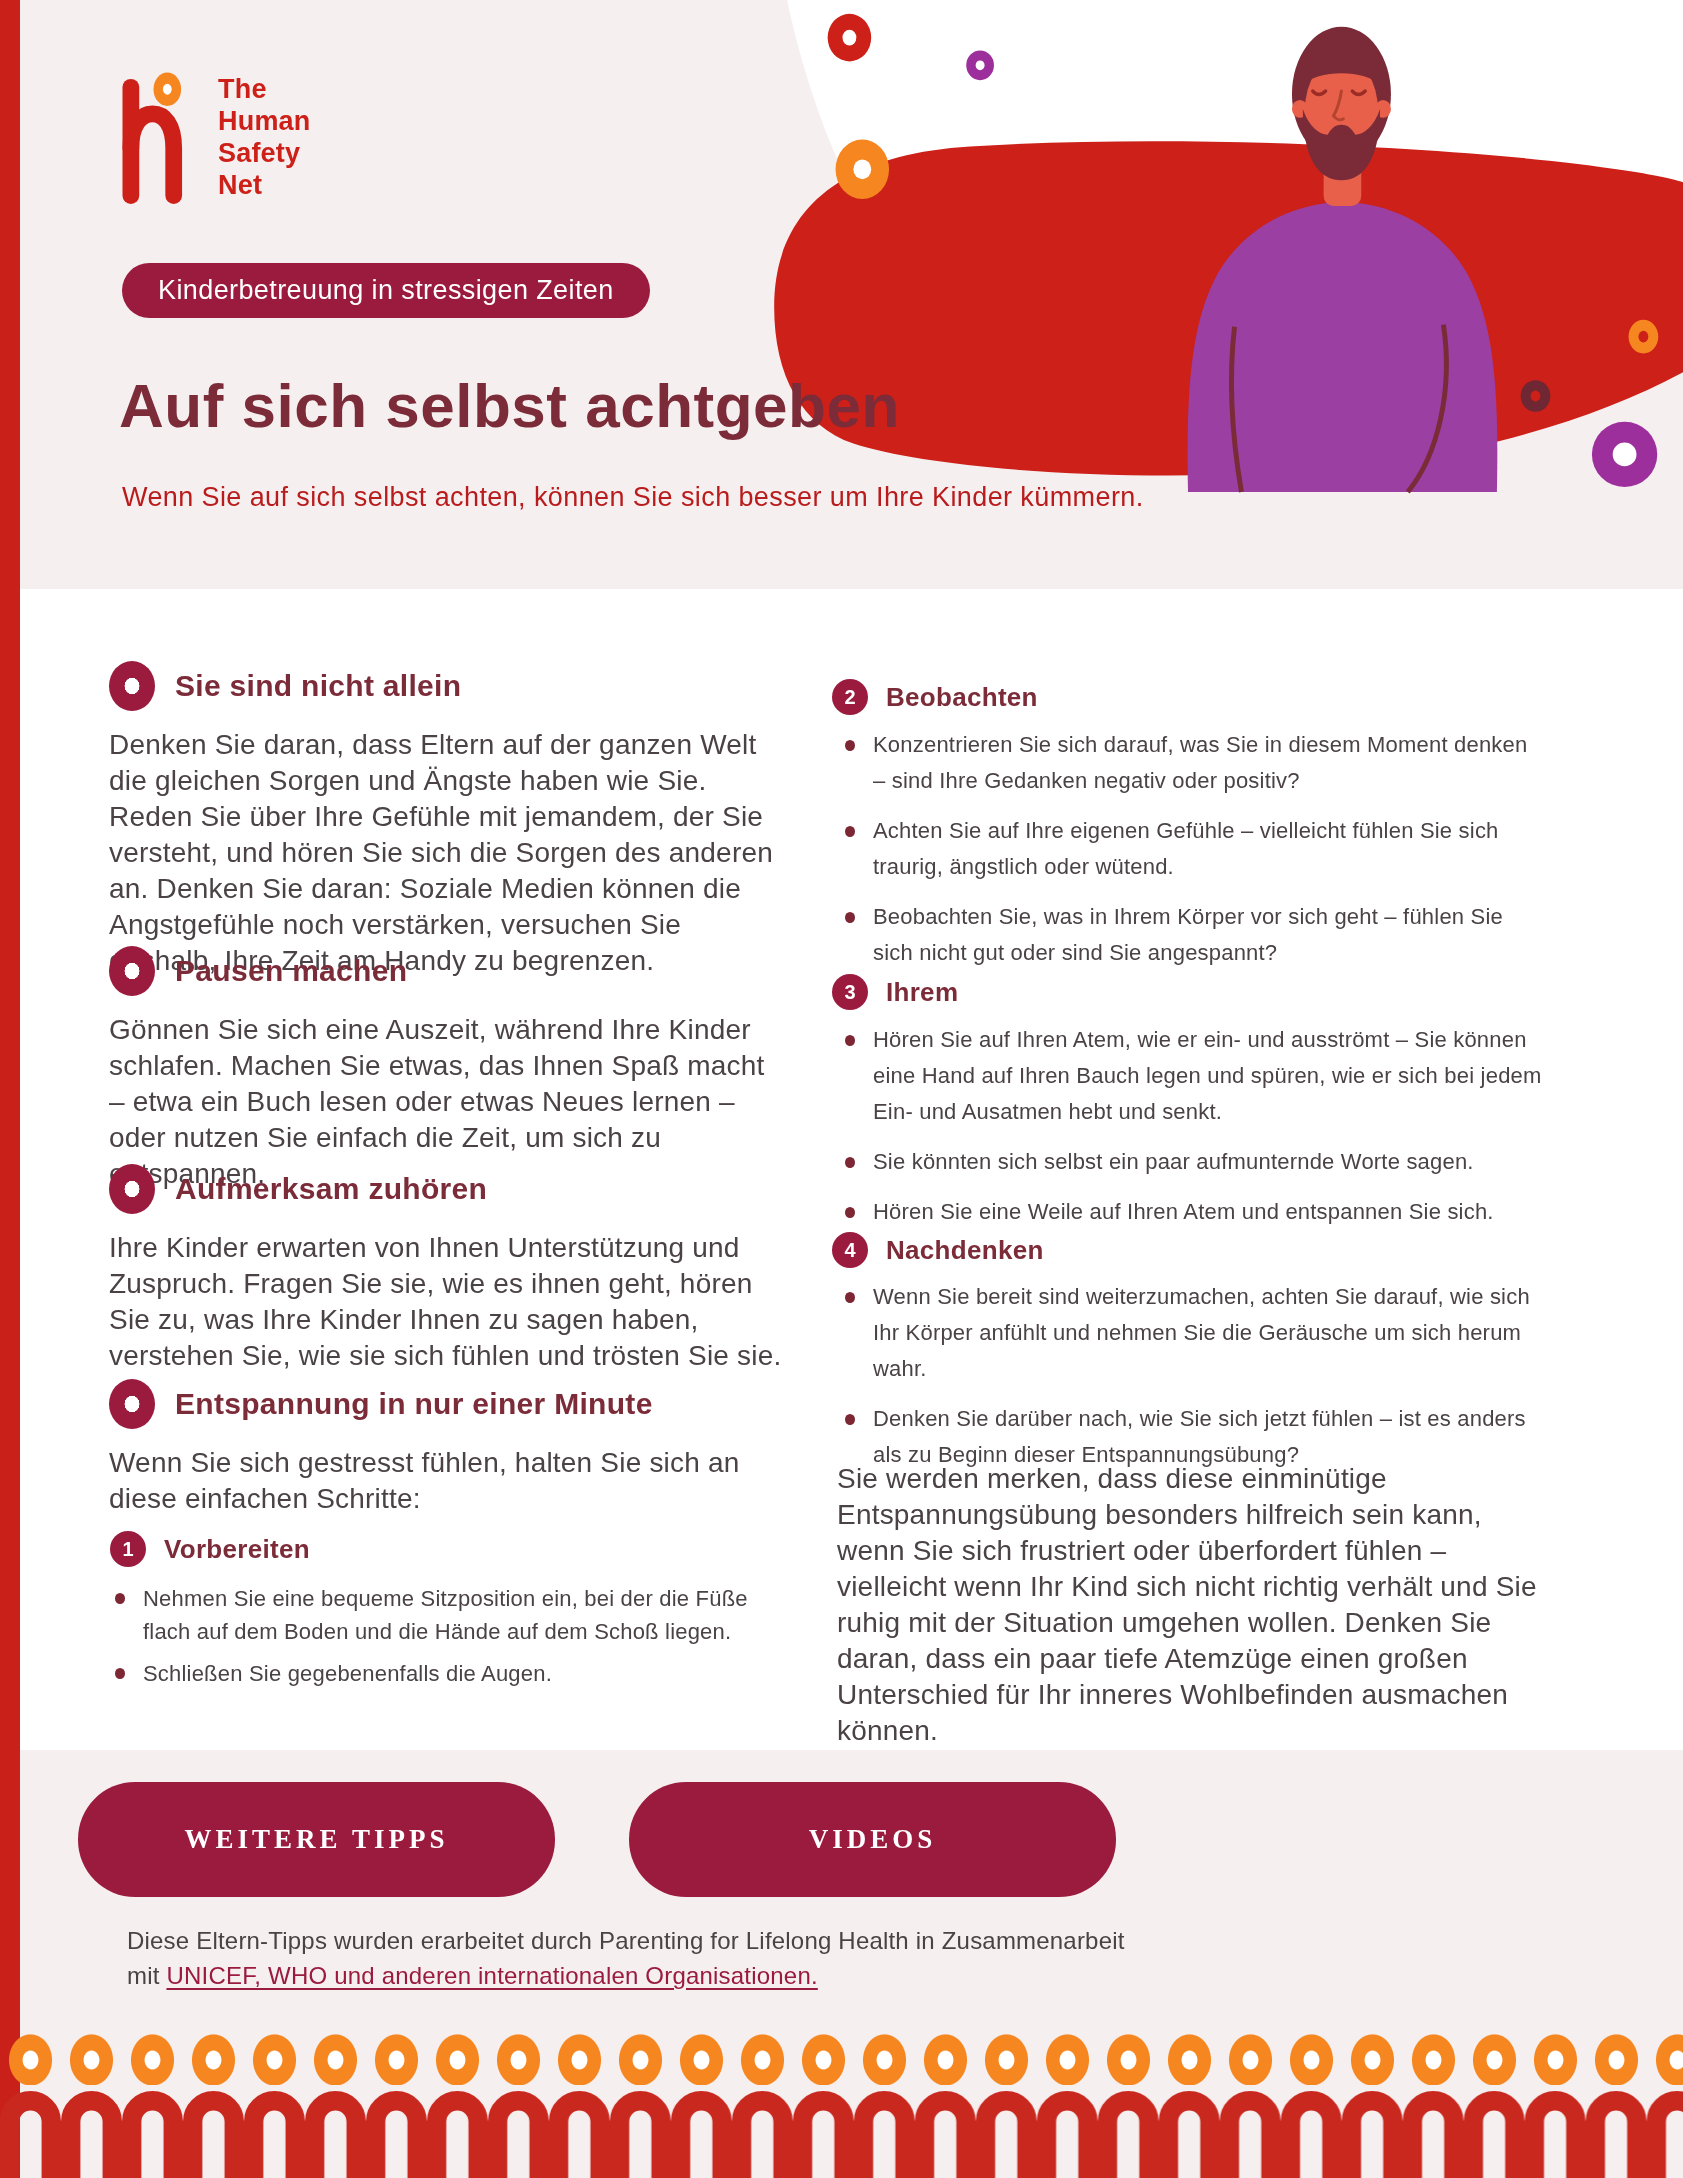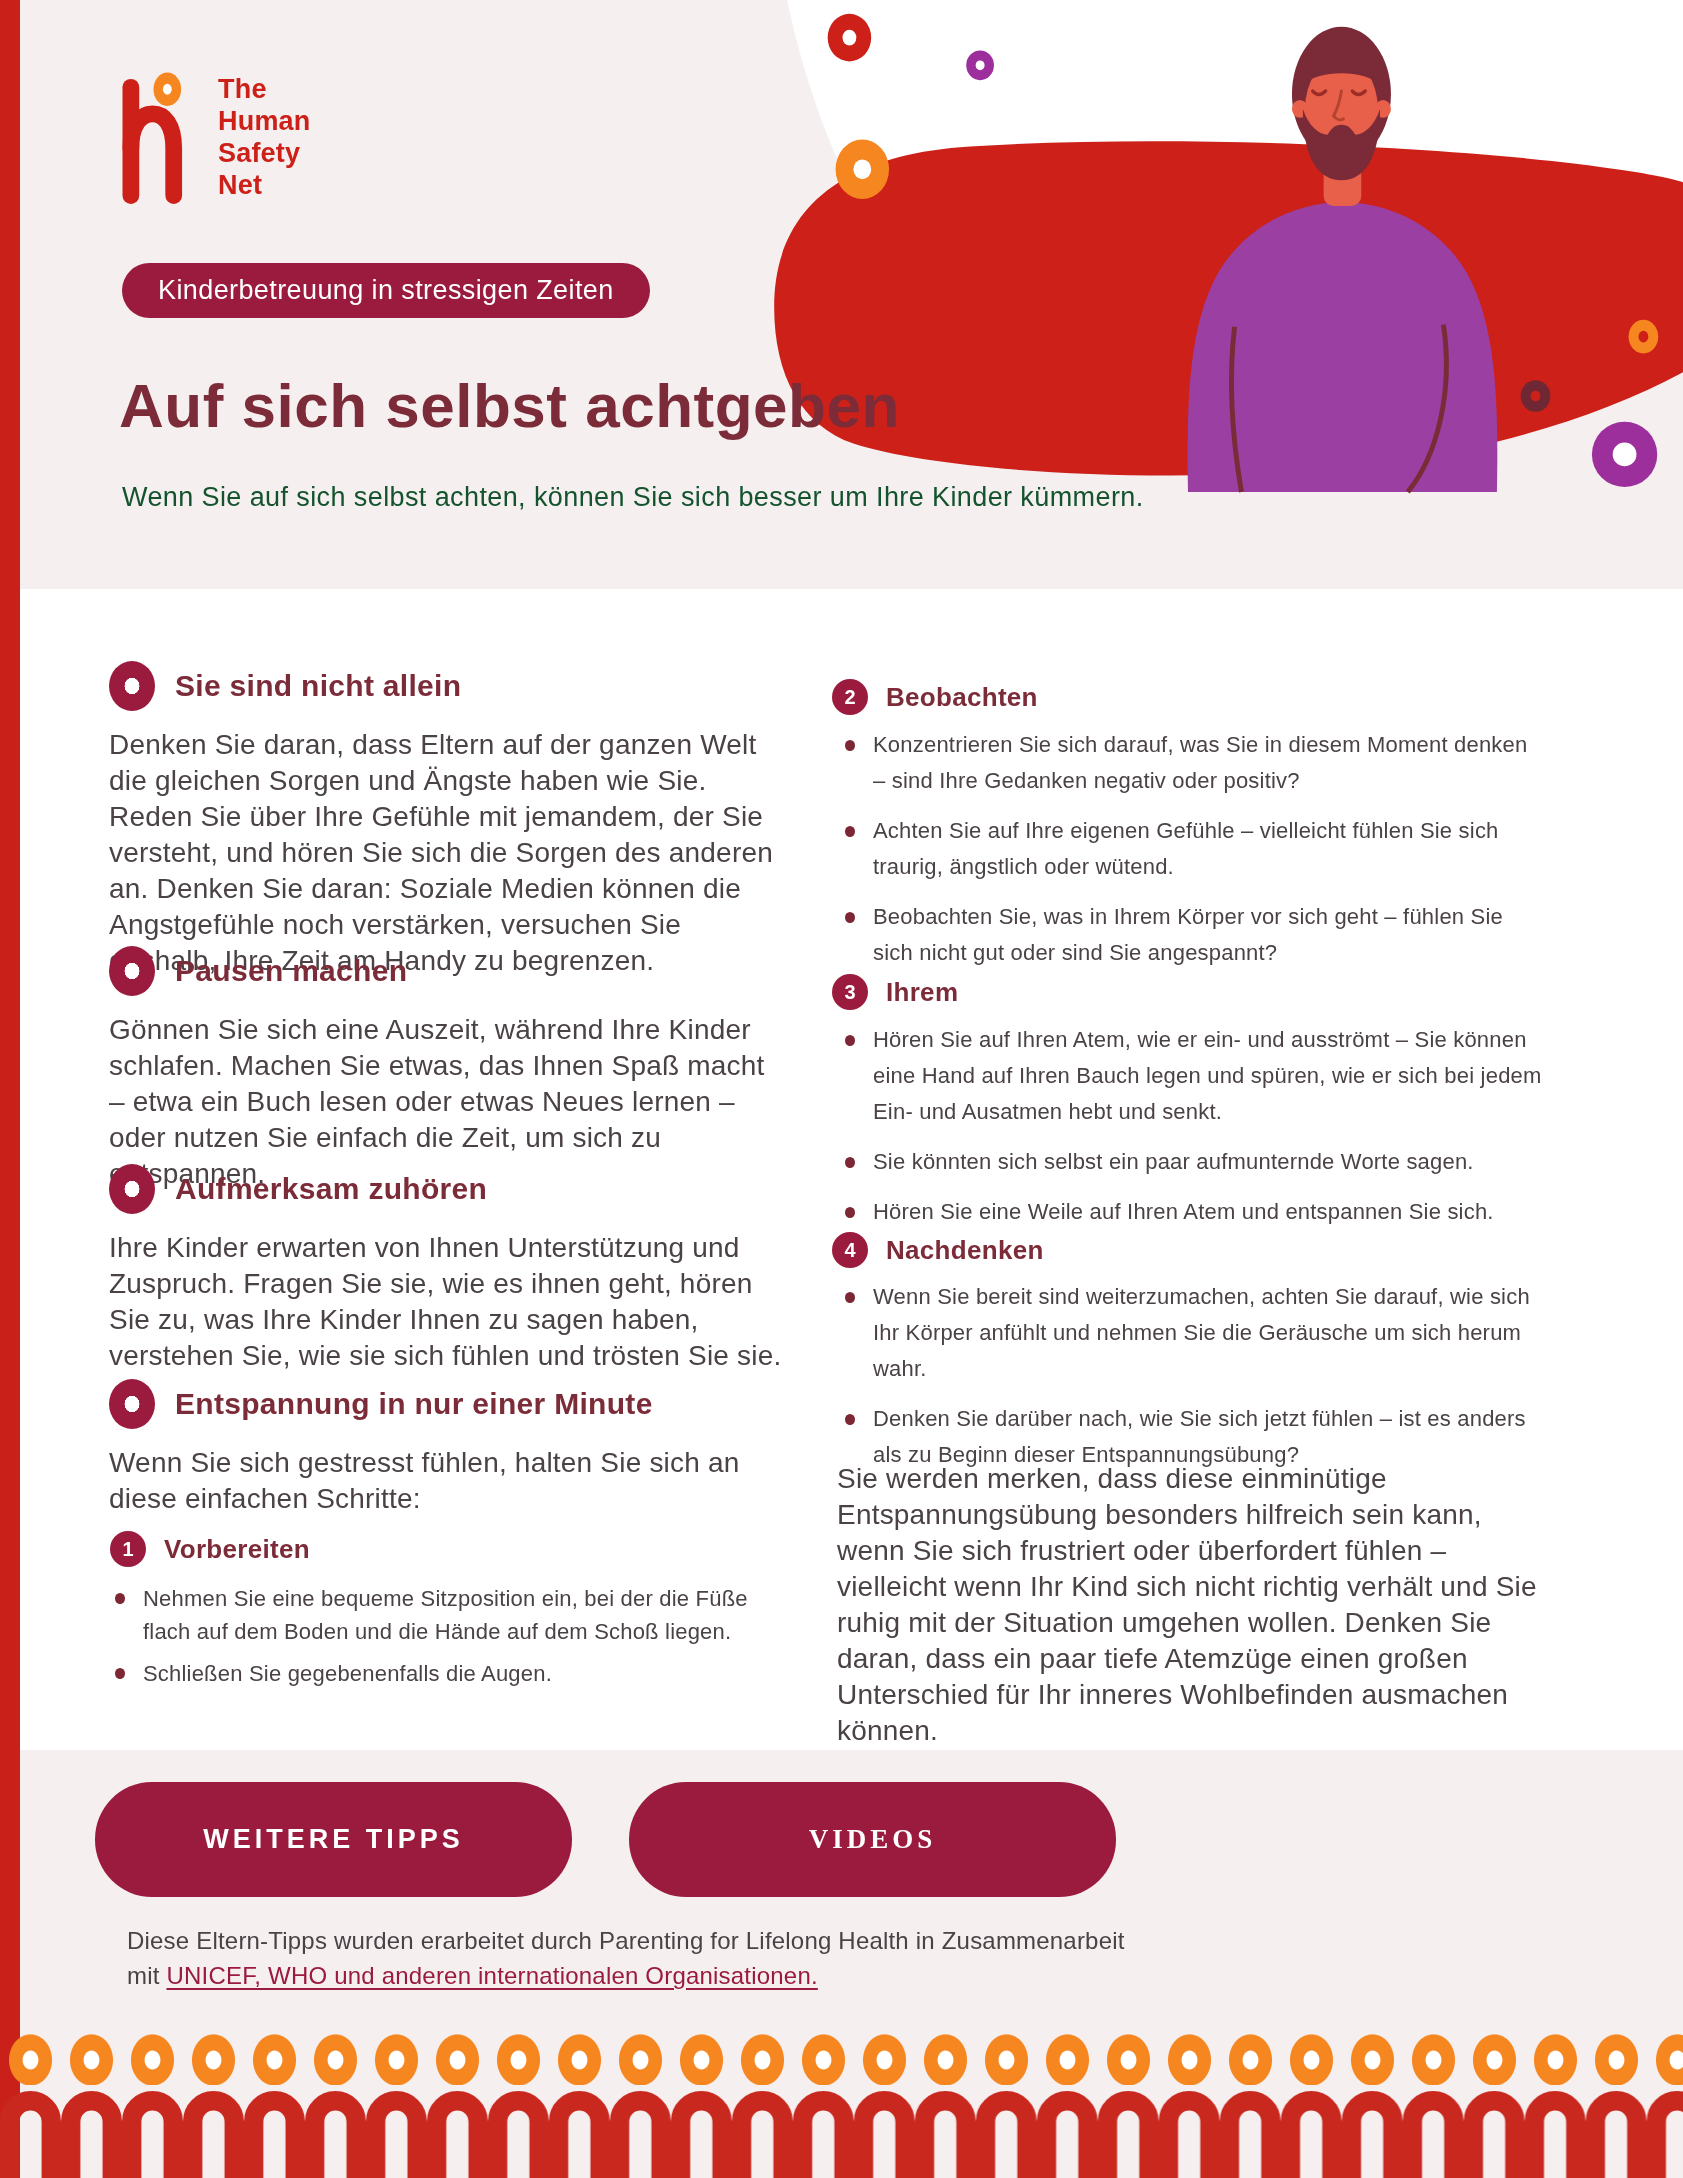--- a/index.html
+++ b/index.html
@@ -18,21 +18,21 @@
   
   .hdr { position:absolute; z-index:4; }
   .logo-glyph { left:122px; top:71px; }
   .logo-text { left:218px; top:73px; color:#cc2018; font-size:27px; line-height:32px;
     font-weight:600; letter-spacing:0.2px; }
   .badge { left:122px; top:263px; height:55px; background:#9a1b3e; color:#ffffff;
     border-radius:28px; display:flex; align-items:center; padding:0 36px;
     font-size:27px; letter-spacing:0.4px; font-weight:400; }
   .page-title { left:119px; top:370px; color:#7c2b38; font-size:62px; font-weight:700;
     letter-spacing:0.5px; }
-  .page-subtitle { left:122px; top:482px; color:#14532d; font-size:27px; font-weight:500;
+  .page-subtitle { left:122px; top:482px; color:#b91c1c; font-size:27px; font-weight:500;
     letter-spacing:0.4px; }
   
   .abs { position:absolute; z-index:4; }
   .section-head { display:flex; align-items:center; gap:20px; }
   .donut-icon { width:46px; height:50px; flex:0 0 46px;
     background:radial-gradient(closest-side, #ffffff 0 32%, #9a1b3e 33% 100%);
     border-radius:50%; }
   .section-title { color:#7c2b38; font-size:30px; font-weight:700; letter-spacing:0.3px; }
   .body-text { color:#4a4245; font-size:28px; line-height:36px; letter-spacing:0.2px; }
   .step-head { display:flex; align-items:center; gap:18px; }
@@ -45,21 +45,21 @@
     font-size:22px; line-height:36px; letter-spacing:0.2px; margin-bottom:14px; }
   ul.bullets li::before { content:""; position:absolute; left:8px; top:13px;
     width:10px; height:11px; border-radius:50%; background:#7c2733; }
   ul.bullets.tight li { line-height:33px; margin-bottom:9px; }
   ul.bullets.tight li::before { top:11px; }
   
   .cta { position:absolute; z-index:4; top:1782px; height:115px; border:none;
     background:#9a1b3e; border-radius:57px; color:#ffffff; font-family:"Liberation Sans",sans-serif;
     font-size:27px; font-weight:600; letter-spacing:4px; cursor:pointer;
     display:flex; align-items:center; justify-content:center; }
-  .cta-left { left:95px; width:477px; }
+  .cta-left { left:78px; width:477px;font-family:Liberation Serif, serif; }
   .cta-right { left:629px; width:487px;font-family:Liberation Serif, serif; }
   
   .footer { left:127px; top:1923px; color:#4a4245; font-size:24px; line-height:35px;
     letter-spacing:0.2px; z-index:4; }
   .footer a { color:#9a1b3e; text-decoration:underline; text-underline-offset:4px;
     text-decoration-thickness:2px; font-weight:500; }
   
   .donut-row { position:absolute; z-index:6; left:0; top:2034px; width:1683px; height:51px;
     background-image:radial-gradient(21px 25px at 30.5px 26px,
       #ffffff 0 7.4px, #f6861f 8.4px 21px, transparent 22px);

